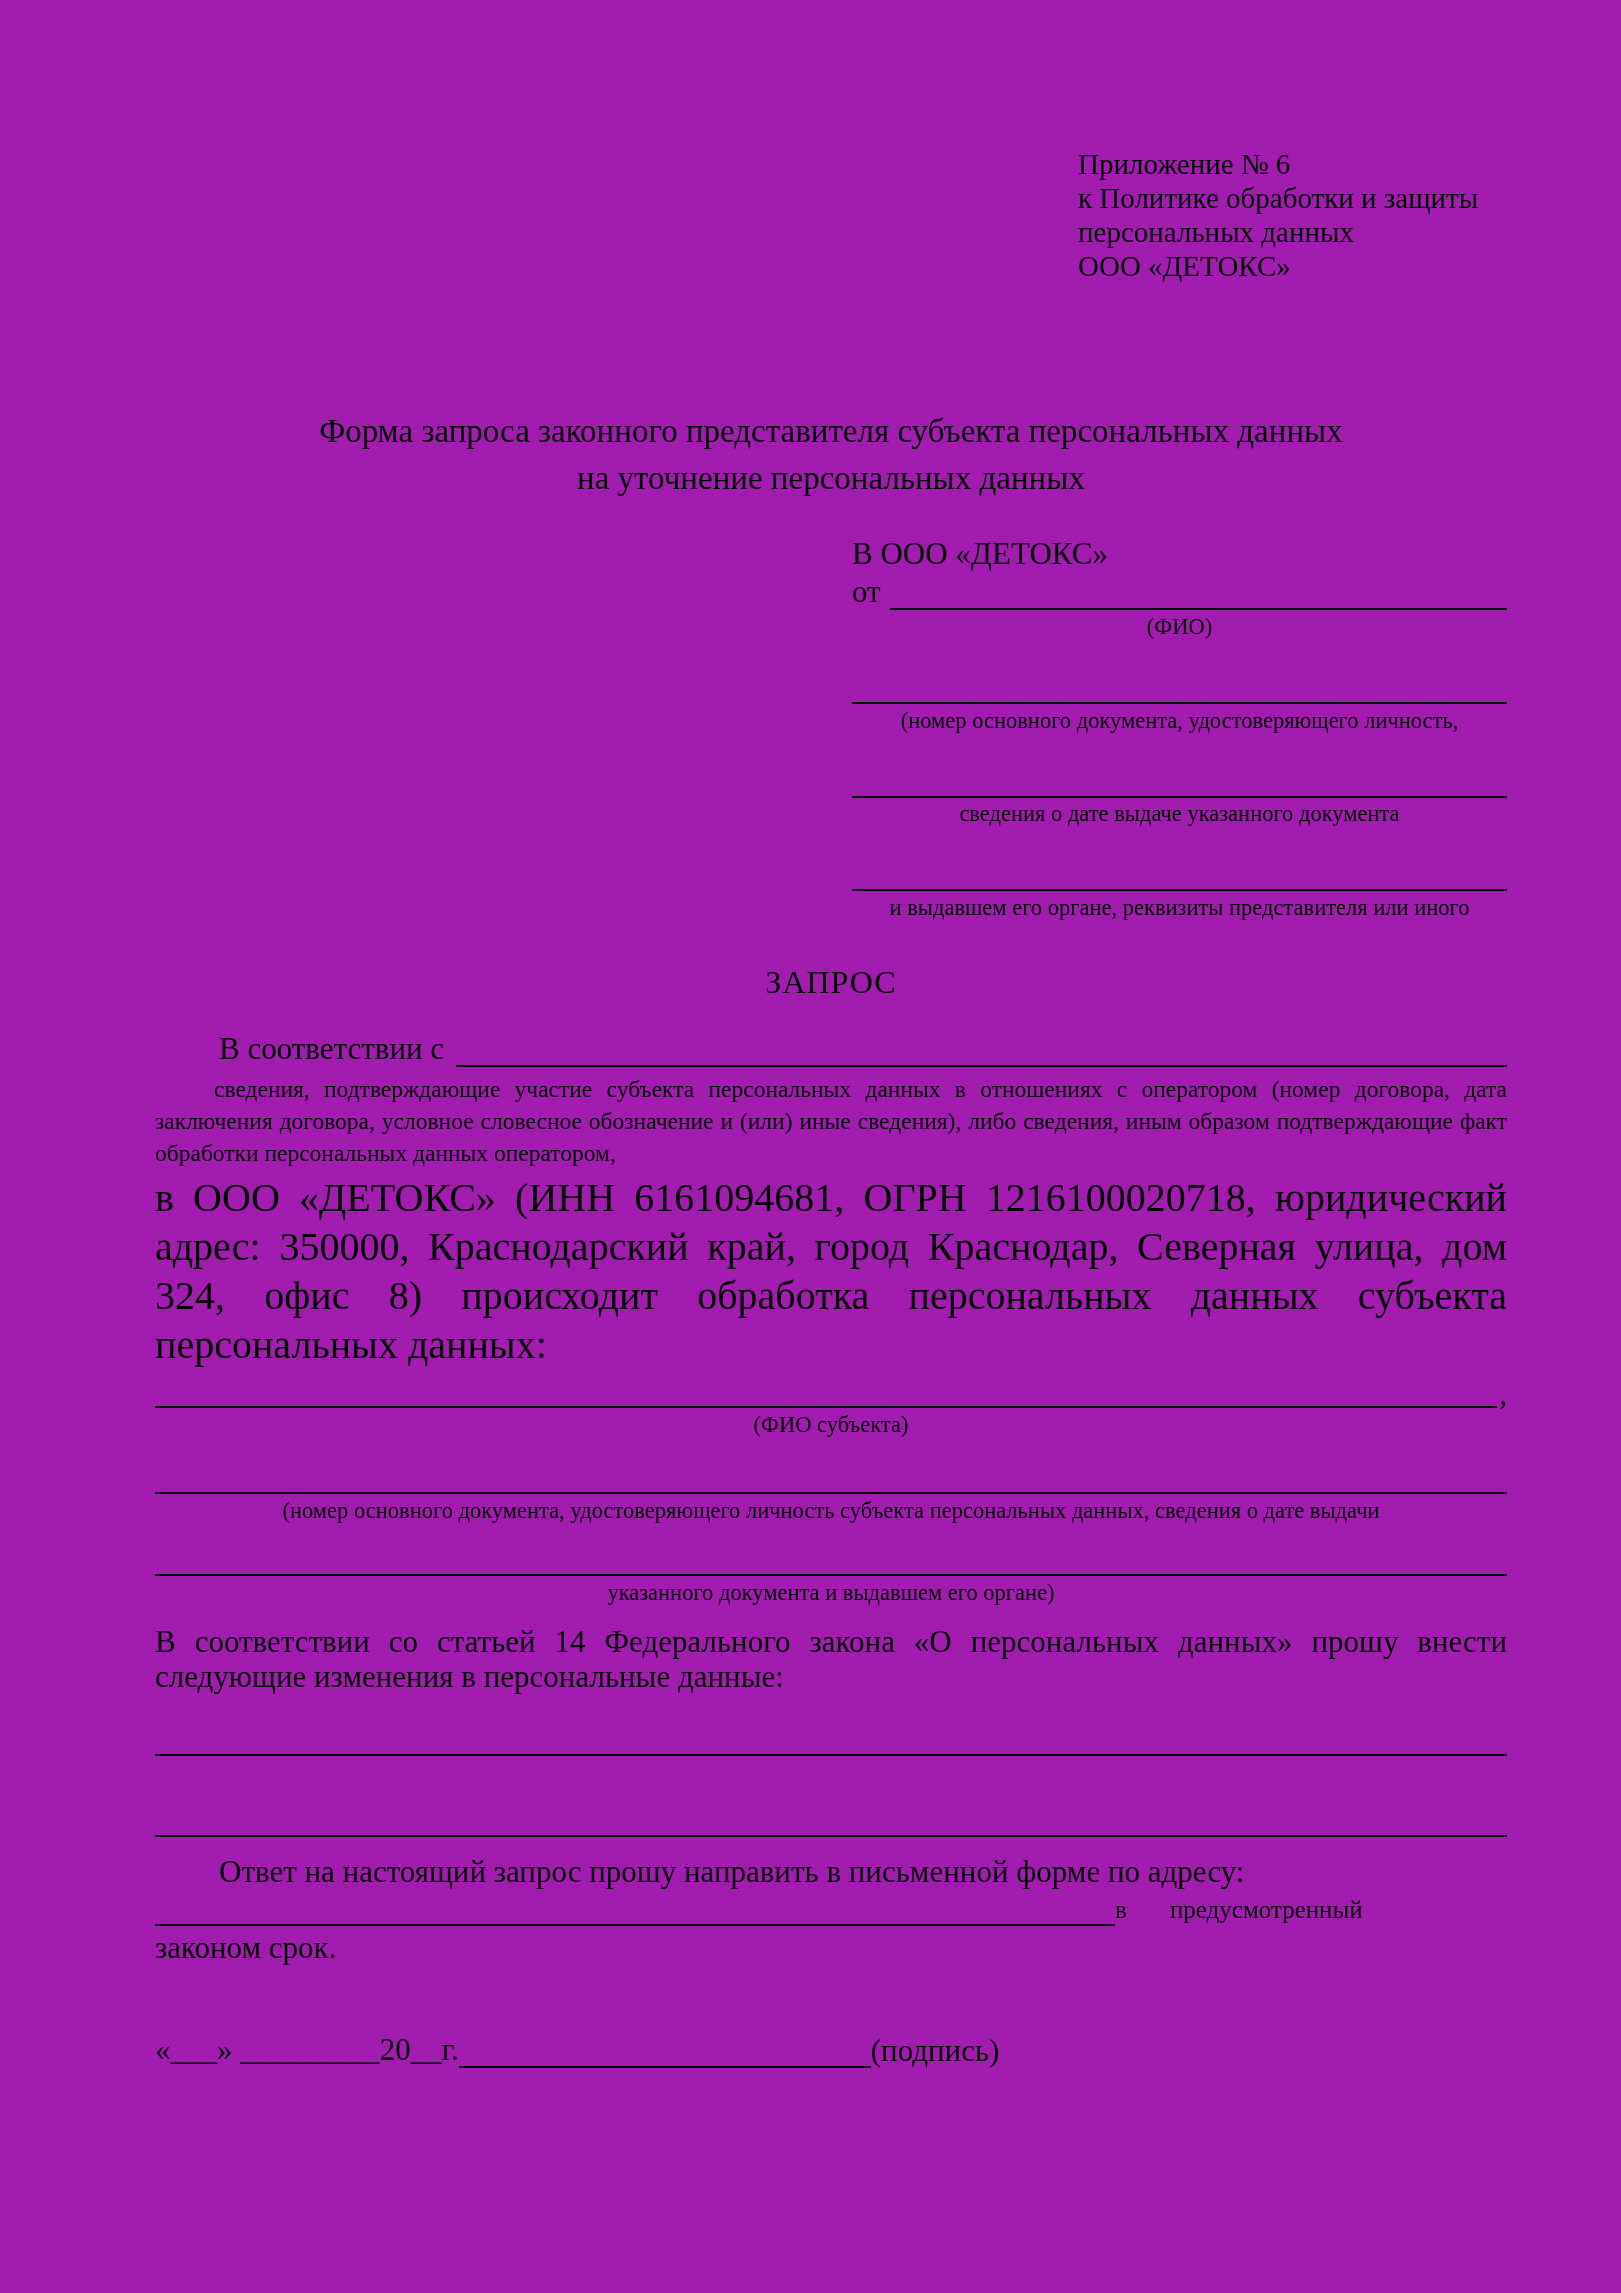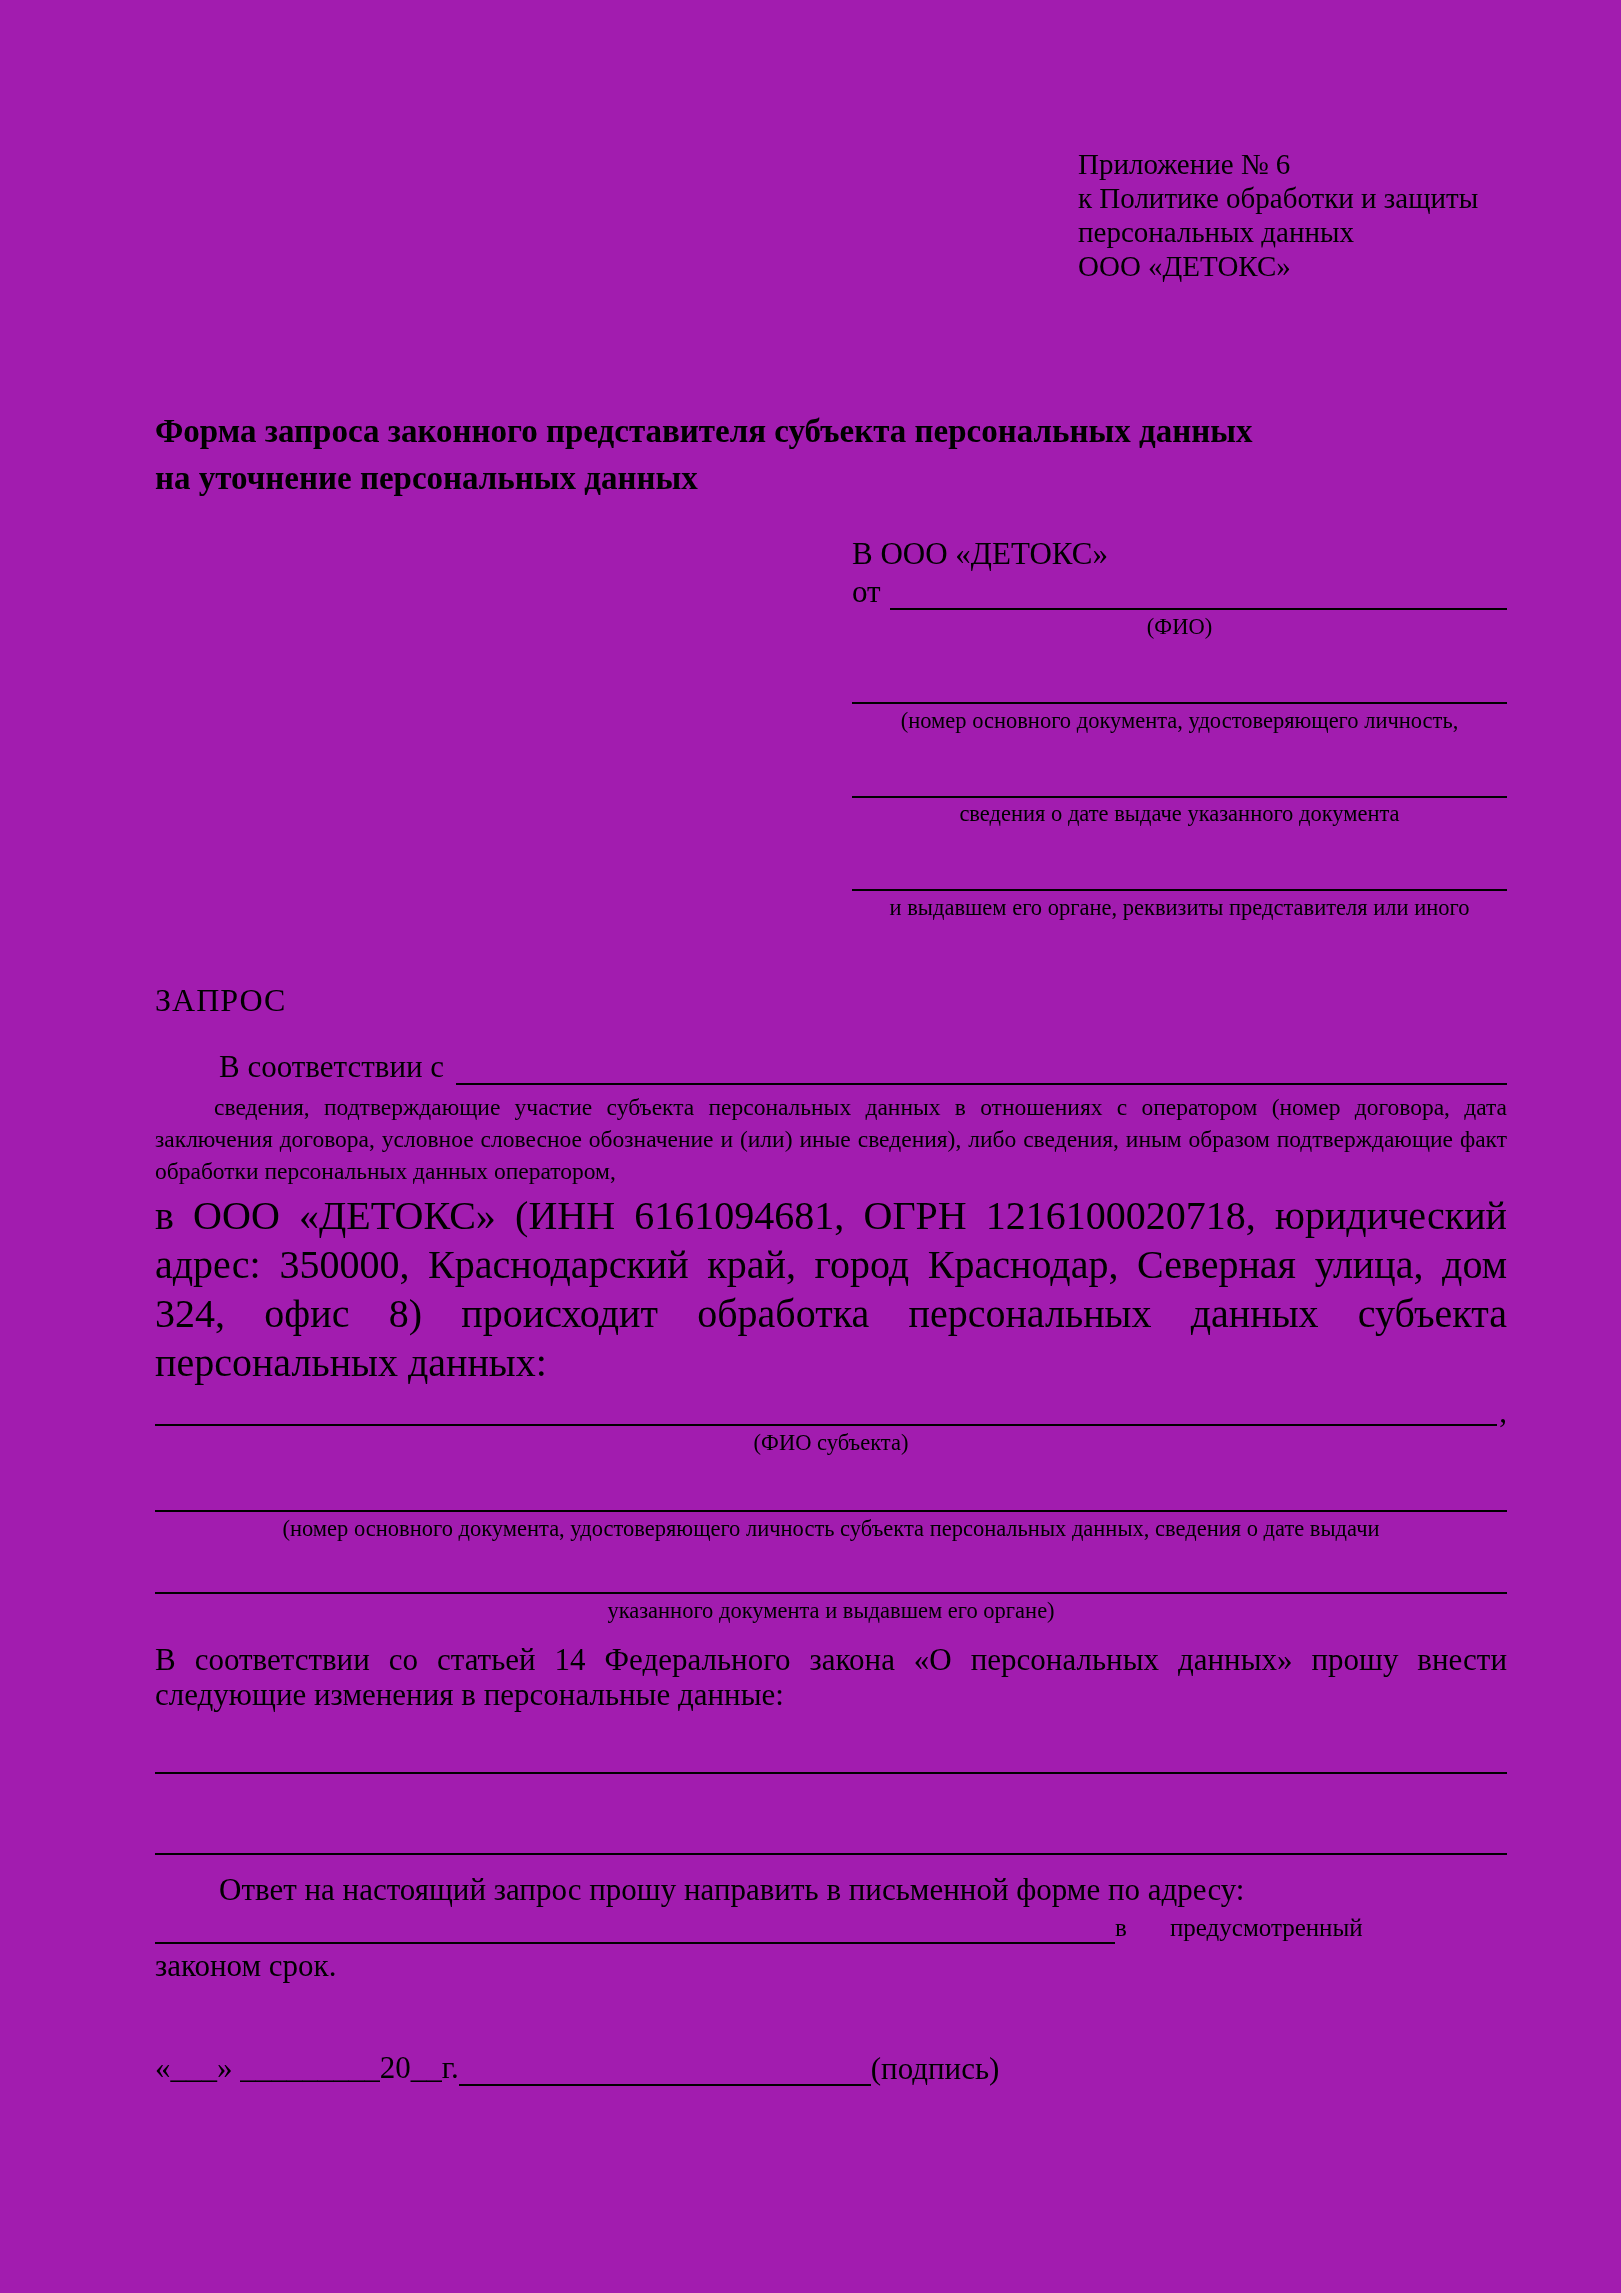--- a/index.html
+++ b/index.html
@@ -14,21 +14,22 @@
     padding:147px 114px 0 155px;
     overflow:hidden;
   }
   .hdr{
     margin-left:923px;
     font-size:29px;
     line-height:34px;
   }
   .title{
     margin-top:125px;
-    font-weight:bold;
+    text-align:center;
+    font-weight:normal;
     font-size:33px;
     line-height:47px;
   }
   .addr{
     width:655px;
     margin-left:auto;
     margin-top:31px;
     font-size:31px;
   }
   .addr-to{line-height:41px;}
@@ -38,23 +39,23 @@
   .cap{
     font-size:22.5px;
     line-height:25.5px;
     text-align:center;
     margin-top:3.9px;
     white-space:nowrap;
   }
   .blank-group{margin-top:35px;}
   .blank-line{border-bottom:2.9px solid #000;height:27.4px;}
   .zapros{
-    text-align:left;
+    text-align:center;
     font-size:32px;
-    margin-top:61px;
+    margin-top:43px;
     letter-spacing:1px;
   }
   .accord-row{display:flex;align-items:flex-end;margin-top:13.7px;font-size:31px;}
   .accord-row .lbl{padding-left:64px;padding-right:11.8px;white-space:nowrap;margin-top:17px;}
   .fineprint{
     font-size:23.5px;
     line-height:32px;
     text-align:justify;
     text-indent:59px;
     margin-top:5.9px;

